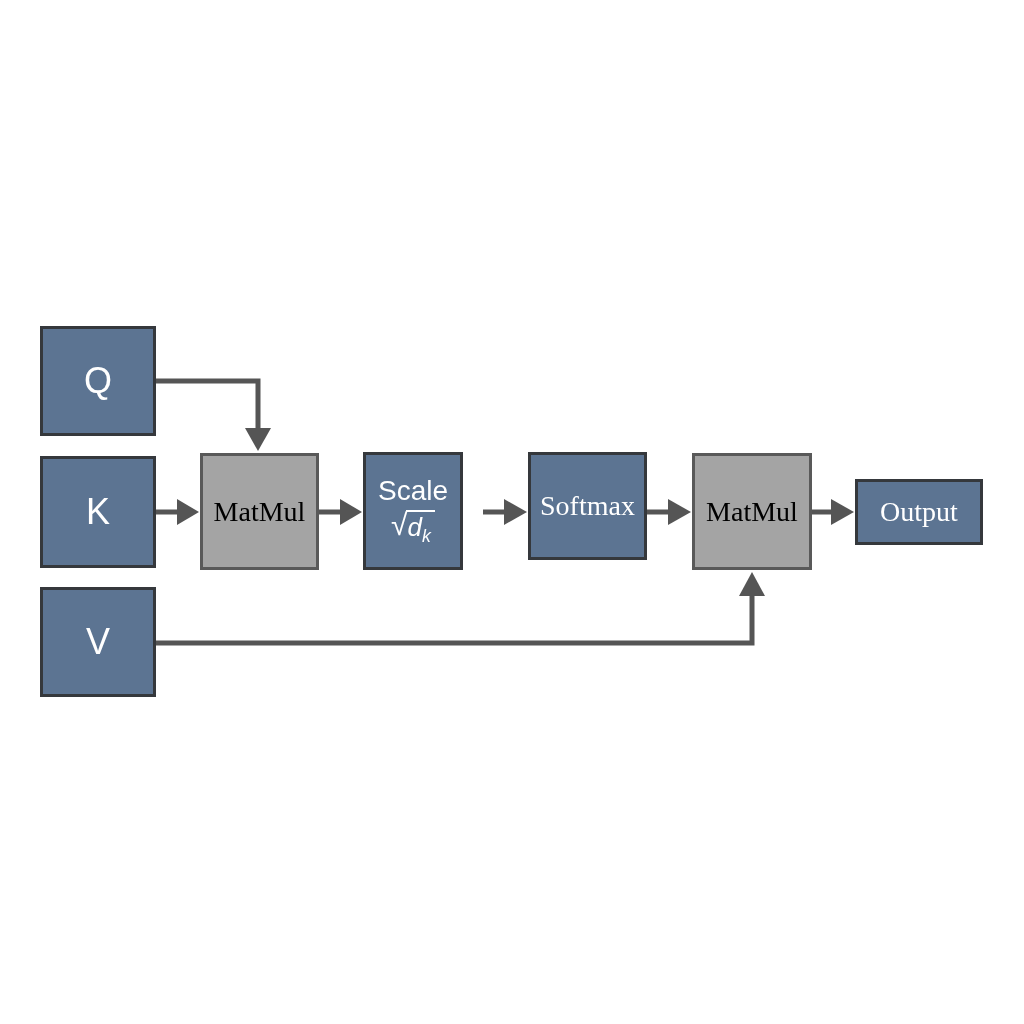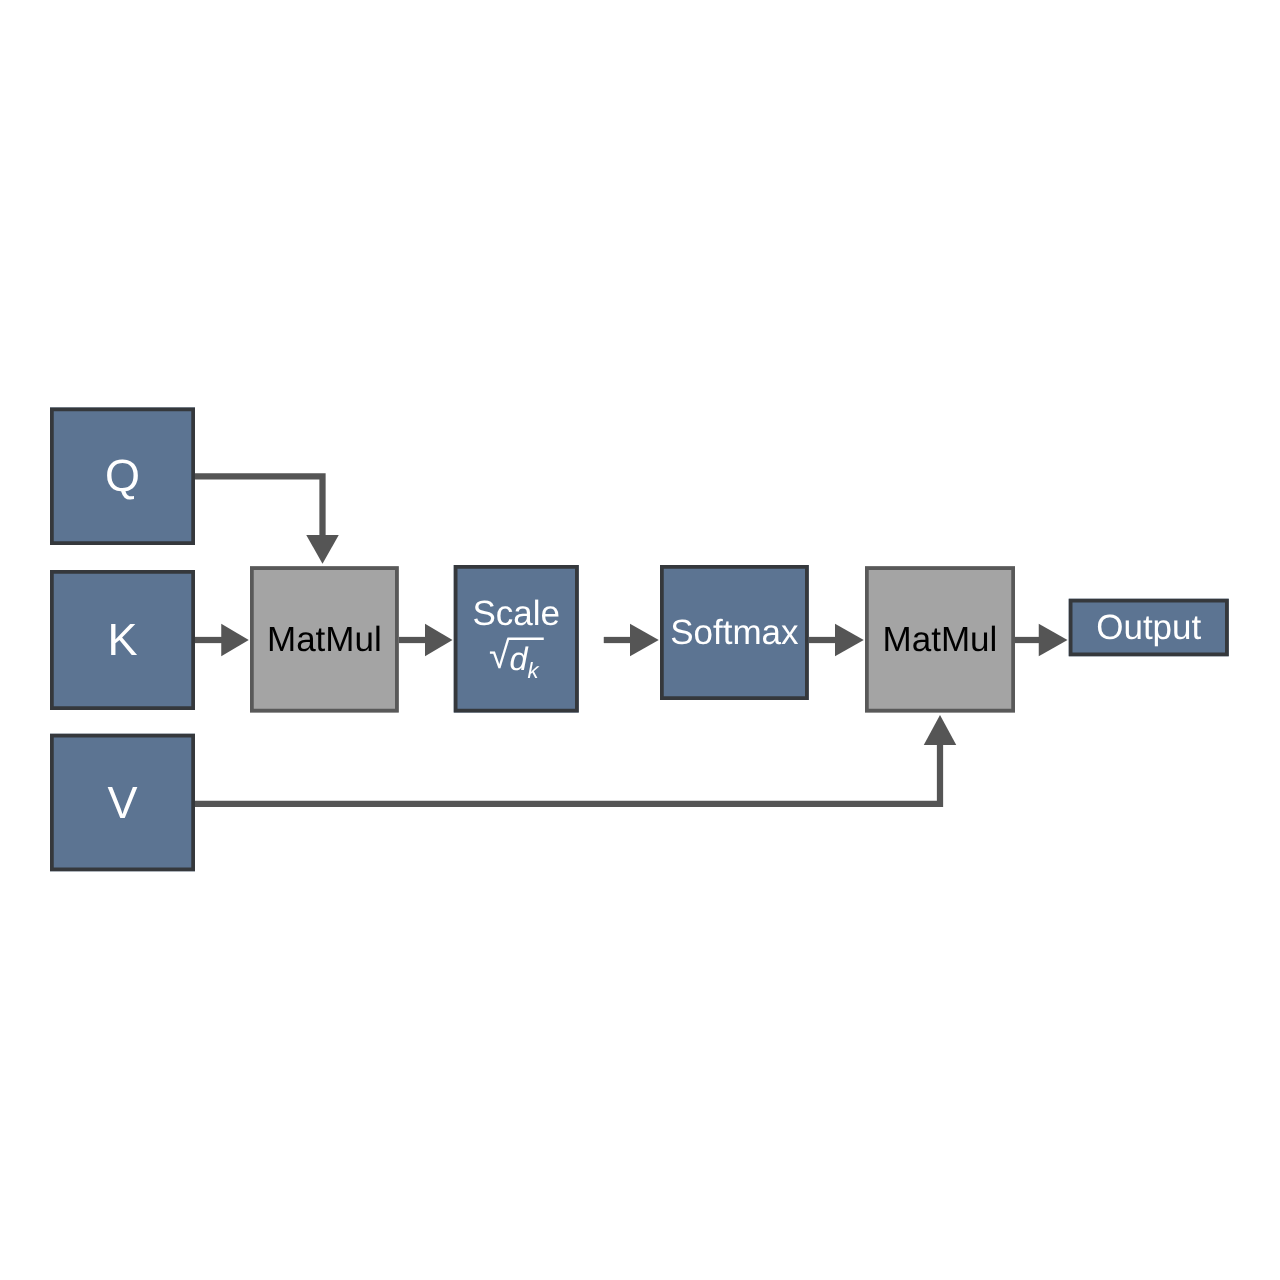--- a/index.html
+++ b/index.html
@@ -48,29 +48,29 @@
     background: var(--node-blue);
     border: 3px solid var(--border-dark);
     color: var(--text-on-blue);
   }
   .node-gray {
     background: var(--node-gray);
     border: 3px solid var(--border-gray);
     color: var(--text-on-gray);
   }
   .label-lg { font-size: 36px; }
-  .label-md { font-size: 28px; }
+  .label-md { font-size: 28px; font-family: Liberation Serif, serif; }
   .node-q { left: 40px; top: 326px; width: 116px; height: 110px; }
   .node-k { left: 40px; top: 456px; width: 116px; height: 112px; }
   .node-v { left: 40px; top: 587px; width: 116px; height: 110px; }
   .node-matmul1 { left: 200px; top: 453px; width: 119px; height: 117px; }
   .node-scale   { left: 363px; top: 452px; width: 100px; height: 118px; }
   .node-softmax { left: 528px; top: 452px; width: 119px; height: 108px; }
   .node-matmul2 { left: 692px; top: 453px; width: 120px; height: 117px; }
-  .node-output  { left: 855px; top: 479px; width: 128px; height: 46px; text-align: center; }
+  .node-output  { left: 855px; top: 479px; width: 128px; height: 66px; text-align: center; }
   .scale-line1 { font-size: 28px; line-height: 1.1; }
   .scale-line2 {
     display: inline-flex;
     align-items: flex-start;
     margin-top: 4px;
     font-size: 26px;
     line-height: 1.1;
   }
   .radical-symbol {
     font-size: 30px;

